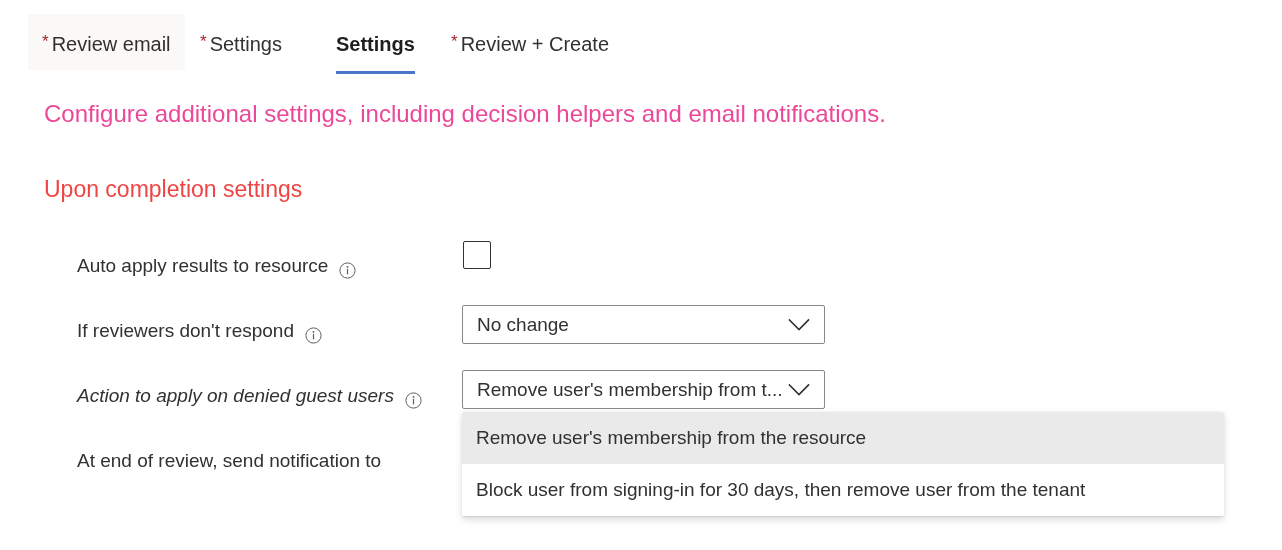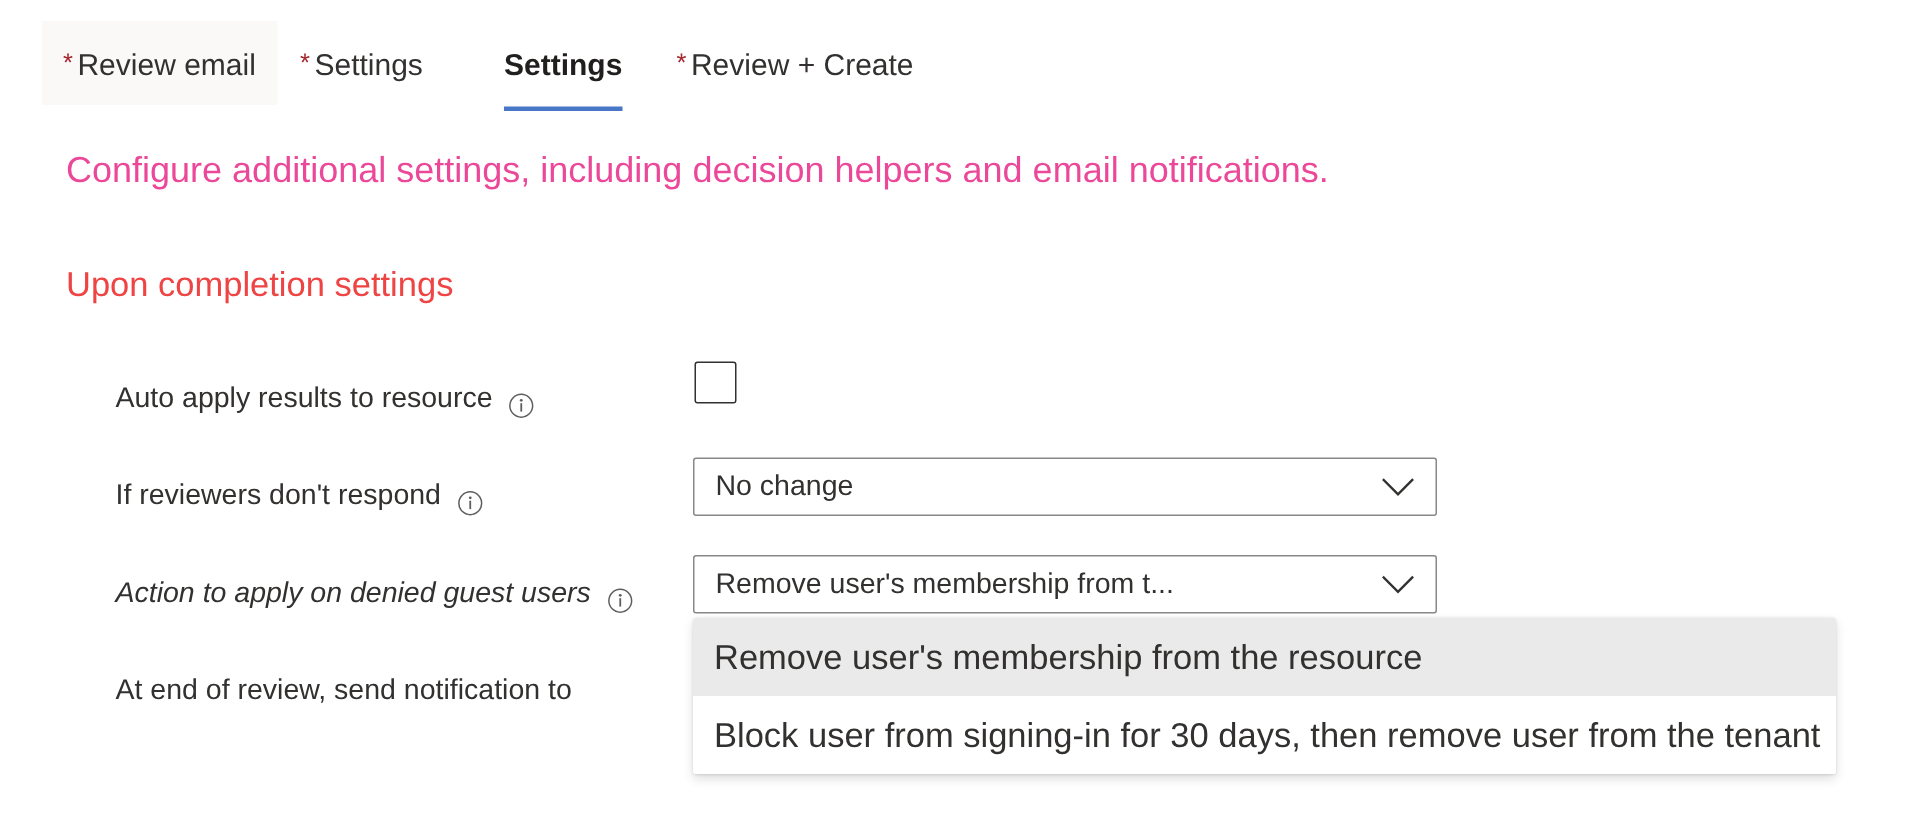--- a/index.html
+++ b/index.html
@@ -132,21 +132,21 @@
     border-radius: 2px;
     background: #ffffff;
     box-sizing: border-box;
     cursor: pointer;
   }
 
   
   .select {
     position: absolute;
     left: 462px;
-    width: 496px;
+    width: 363px;
     height: 39px;
     border: 1px solid #8a8886;
     border-radius: 2px;
     background: #ffffff;
     box-sizing: border-box;
     display: flex;
     align-items: center;
     padding: 0 12px 0 14px;
     cursor: pointer;
   }
@@ -182,21 +182,21 @@
     border-radius: 2px;
     overflow: hidden;
     z-index: 20;
   }
   .dropdown-option {
     height: 52px;
     display: flex;
     align-items: center;
     padding: 0 14px;
     box-sizing: border-box;
-    font-size: 23px;
+    font-size: 19px;
     color: #323130;
     line-height: 26px;
     white-space: nowrap;
     background: #ffffff;
     cursor: pointer;
   }
   .dropdown-option.selected {
     background: #eaeaea;
   }
 </style>

